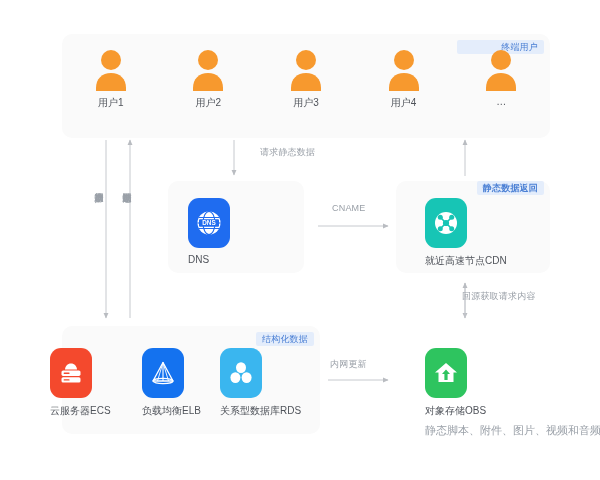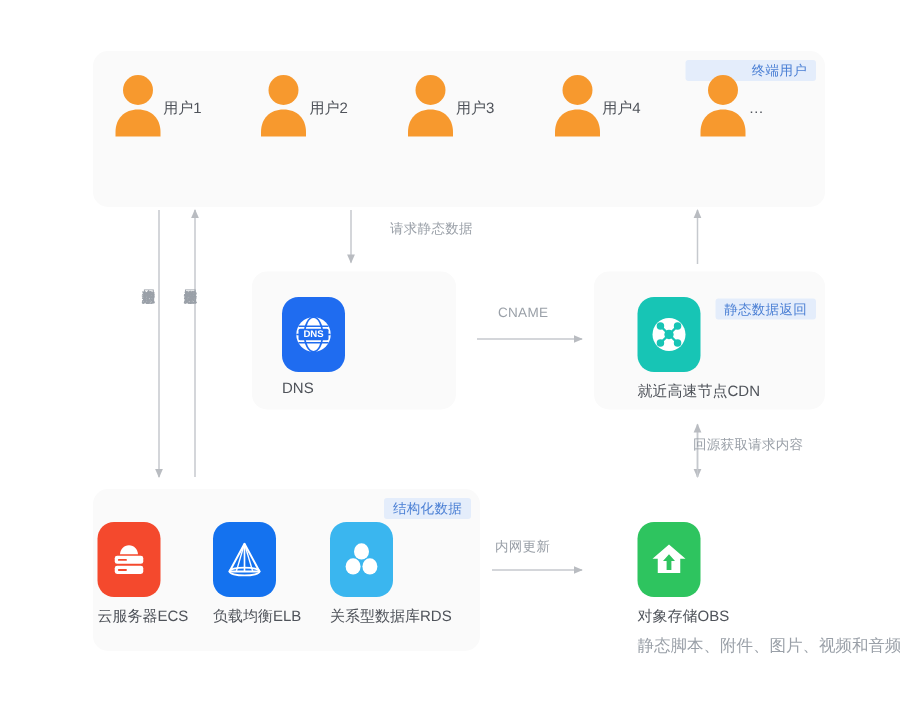--- a/index.html
+++ b/index.html
@@ -41,37 +41,37 @@
     background: #e4edfb;
     color: #4a7fd4;
     font-size: 9px;
     line-height: 14px;
     padding: 0 6px;
     border-radius: 2px;
     white-space: nowrap;
     letter-spacing: .2px;
   }
   .badge-users  { right: 6px; top: 6px; padding-left: 44px; }
-  .badge-cdn    { right: 6px; top: 18px; }
+  .badge-cdn    { right: 6px; top: 0; font-weight: bold; }
   .badge-core   { right: 6px; top: 6px; }
   .badge-origin { right: 6px; top: 6px; }
 
   
   .user-row {
     position: absolute;
     left: 0; top: 14px;
     width: 488px;
     display: flex;
     justify-content: space-around;
     align-items: flex-start;
   }
   .user-cell {
     width: 72px;
     display: flex;
-    flex-direction: row;
+    flex-direction: column;
     align-items: center;
     text-align: right;
   }
   .user-ico { width: 34px; height: 44px; display:block; }
   .user-label {
     margin-top: 4px;
     font-size: 10px;
     color: #4f535a;
     white-space: nowrap;
   }
@@ -100,21 +100,21 @@
   }
   .node-sub {
     margin-top: 5px;
     font-size: 11px;
     color: #9aa0a8;
     white-space: nowrap;
   }
 
   .node-dns { left: 188px; top: 198px; }
   .node-cdn { left: 425px; top: 198px; }
-  .node-ecs { left: 65px;  top: 348px; }
+  .node-ecs { left: 50px;  top: 348px; }
   .node-elb { left: 142px; top: 348px; }
   .node-rds { left: 220px; top: 348px; }
   .node-obs { left: 425px; top: 348px; }
 
   .ico-dns { background: #1f6cf0; }
   .ico-cdn { background: #17c5b5; }
   .ico-ecs { background: #f4492d; }
   .ico-elb { background: #1472ef; }
   .ico-rds { background: #3ab6ef; }
   .ico-obs { background: #2ec45f; }

